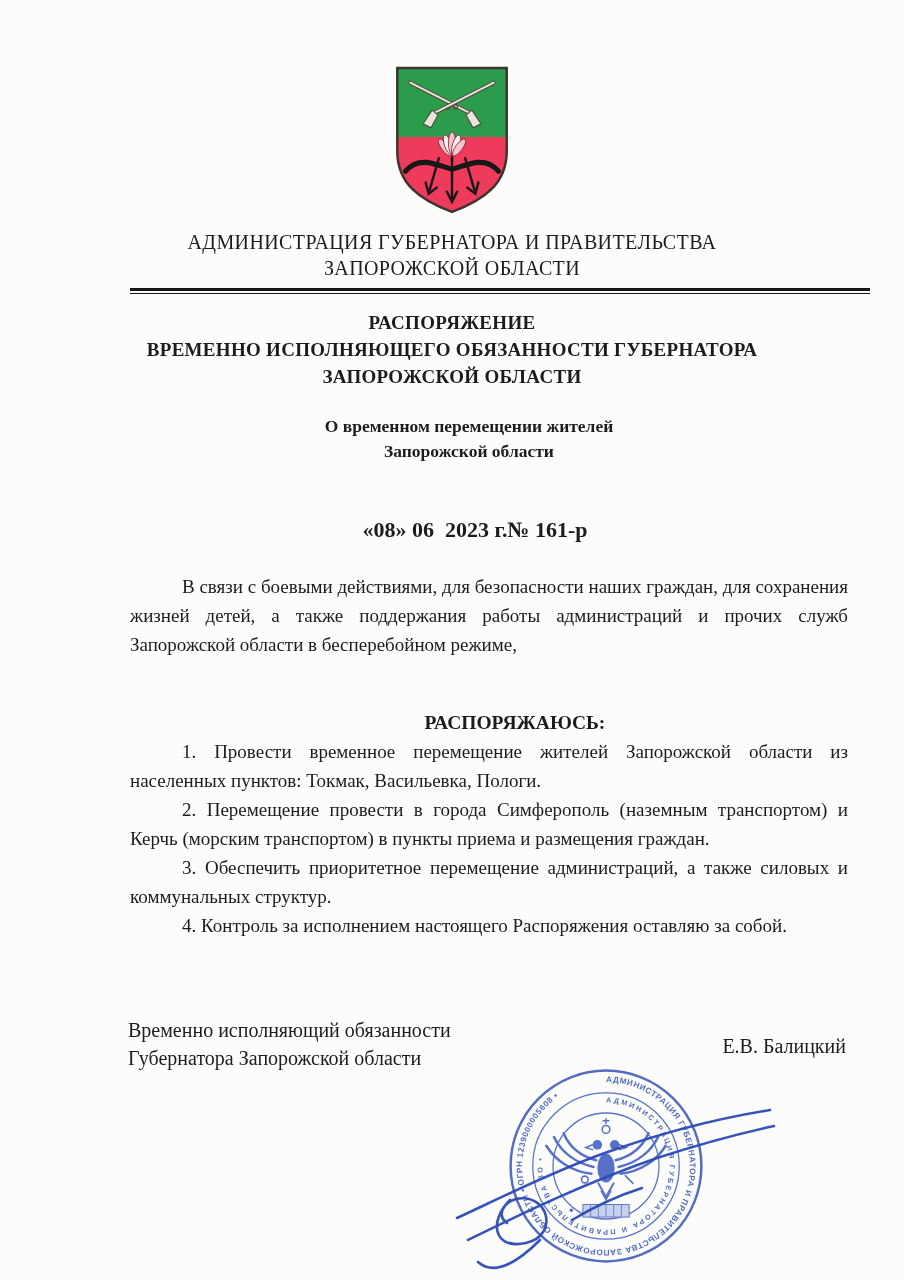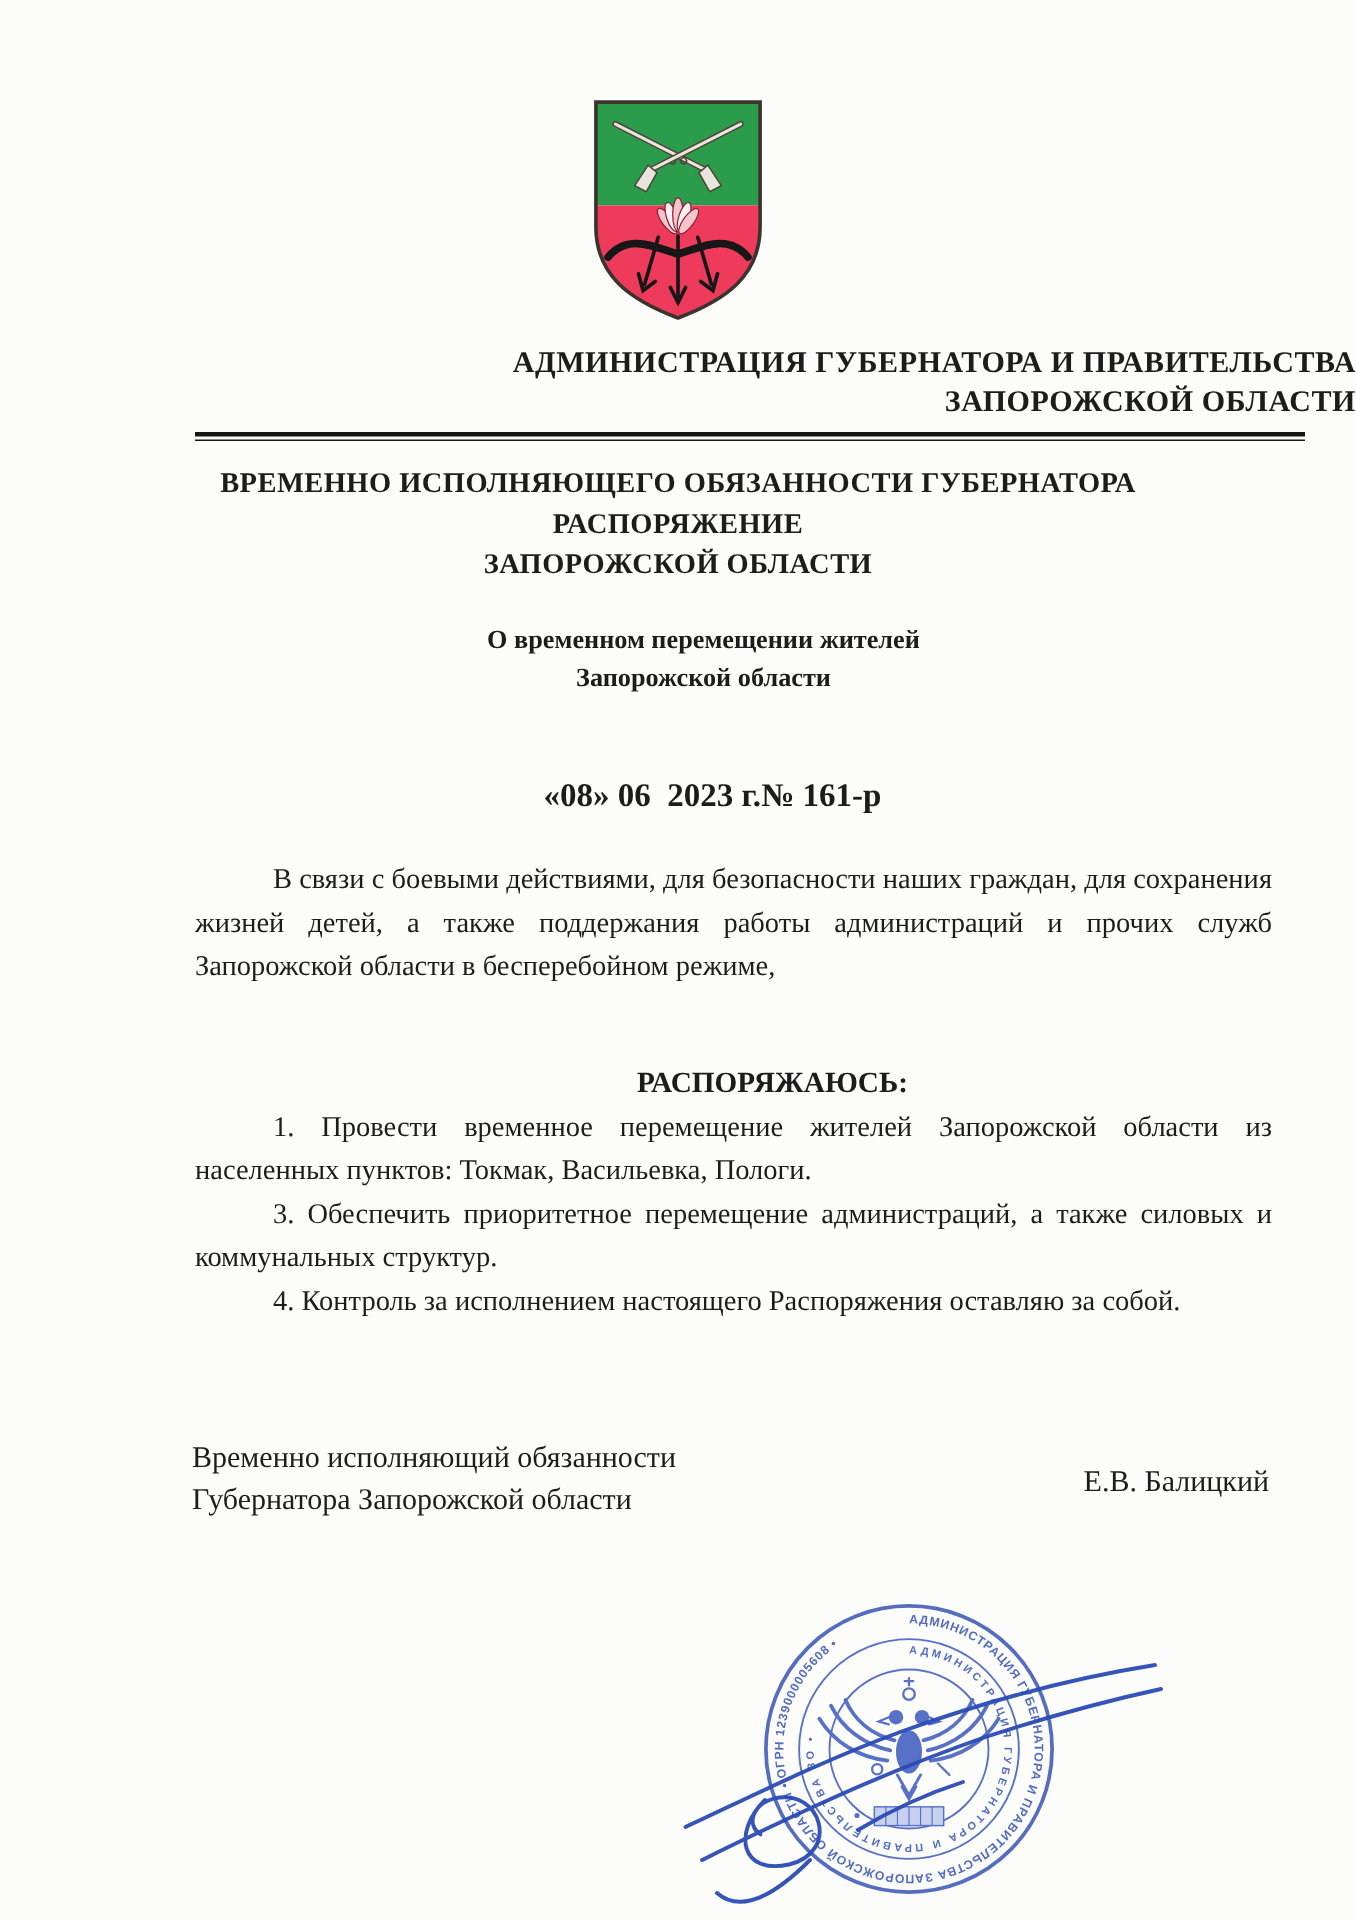--- a/index.html
+++ b/index.html
@@ -10,22 +10,22 @@
     background:#fcfcfb;
     font-family:"Liberation Serif", serif;
     color:#1c1c1c;
     box-sizing:border-box;
     padding-top:64px;
     overflow:hidden;
   }
   .emblem { display:block; margin:0 auto; }
   .org {
     margin-top:13px;
-    text-align:right;
-    font-weight:bold;
+    text-align:center;
+    font-weight:normal;
     font-size:20px;
     line-height:26px;
     letter-spacing:0.4px;
   }
   .org span, .doc-title span, .subject span { display:block; }
   .rule {
     margin:7px 34px 0 130px;
     width:740px; height:2px;
     border-top:3px solid #161616;
     border-bottom:1.5px solid #161616;
@@ -133,39 +133,40 @@
   </svg>
 
   <div class="org">
     <span>АДМИНИСТРАЦИЯ ГУБЕРНАТОРА И ПРАВИТЕЛЬСТВА</span>
     <span>ЗАПОРОЖСКОЙ ОБЛАСТИ</span>
   </div>
 
   <div class="rule"></div>
 
   <div class="doc-title">
+    <span>РАСПОРЯЖЕНИЕ</span>
     <span>ВРЕМЕННО ИСПОЛНЯЮЩЕГО ОБЯЗАННОСТИ ГУБЕРНАТОРА</span>
-    <span>РАСПОРЯЖЕНИЕ</span>
     <span>ЗАПОРОЖСКОЙ ОБЛАСТИ</span>
   </div>
 
   <div class="subject">
     <span>О временном перемещении жителей</span>
     <span>Запорожской области</span>
   </div>
 
   <div class="meta">
     <span>«08» 06  2023 г.</span>
     <span>№ 161-р</span>
   </div>
 
   <div class="content">
     <p class="intro">В связи с боевыми действиями, для безопасности наших граждан, для сохранения жизней детей, а также поддержания работы администраций и прочих служб Запорожской области в бесперебойном режиме,</p>
     <p class="resolve">РАСПОРЯЖАЮСЬ:</p>
     <p class="item">1. Провести временное перемещение жителей Запорожской области из населенных пунктов: Токмак, Васильевка, Пологи.</p>
+    <p class="item">2. Перемещение провести в города Симферополь (наземным транспортом) и Керчь (морским транспортом) в пункты приема и размещения граждан.</p>
     <p class="item">3. Обеспечить приоритетное перемещение администраций, а также силовых и коммунальных структур.</p>
     <p class="item">4. Контроль за исполнением настоящего Распоряжения оставляю за собой.</p>
   </div>
 
   <div class="sig">
     <div class="pos">
       <span>Временно исполняющий обязанности</span>
       <span>Губернатора Запорожской области</span>
     </div>
     <div class="name">Е.В. Балицкий</div>

